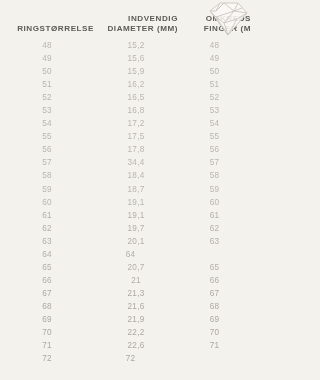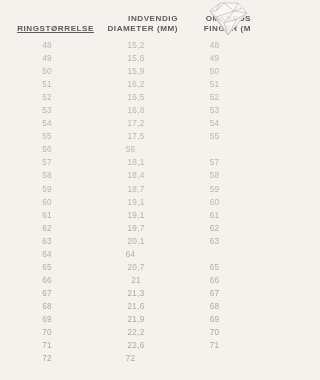--- a/index.html
+++ b/index.html
@@ -28,21 +28,21 @@
     align-items: flex-end;
     padding: 0;
     position: relative;
     height: 36px;
     box-sizing: border-box;
   }
   .col {
     box-sizing: border-box;
     text-align: center;
   }
-  .col-1 { width: 94px; text-decoration: underline; }
+  .col-1 { width: 94px; }
   .col-2 { width: 84px; }
   .col-3 { width: 73px; }
 
   .head-cell {
     color: #5d5b57;
     font-size: 8.1px;
     letter-spacing: 0.55px;
     line-height: 10.2px;
     font-weight: 700;
     padding-bottom: 2px;
@@ -163,25 +163,26 @@
       <div class="cell c2">17,2</div>
       <div class="cell c3">54</div>
     </div>
     <div class="row">
       <div class="cell c1">55</div>
       <div class="cell c2">17,5</div>
       <div class="cell c3">55</div>
     </div>
     <div class="row">
       <div class="cell c1">56</div>
+      <div class="cell c2">17,8</div>
       <div class="cell c3">56</div>
     </div>
     <div class="row">
       <div class="cell c1">57</div>
-      <div class="cell c2">18,1</div>
+      <div class="cell c2">34,4</div>
       <div class="cell c3">57</div>
     </div>
     <div class="row">
       <div class="cell c1">58</div>
       <div class="cell c2">18,4</div>
       <div class="cell c3">58</div>
     </div>
     <div class="row">
       <div class="cell c1">59</div>
       <div class="cell c2">18,7</div>

